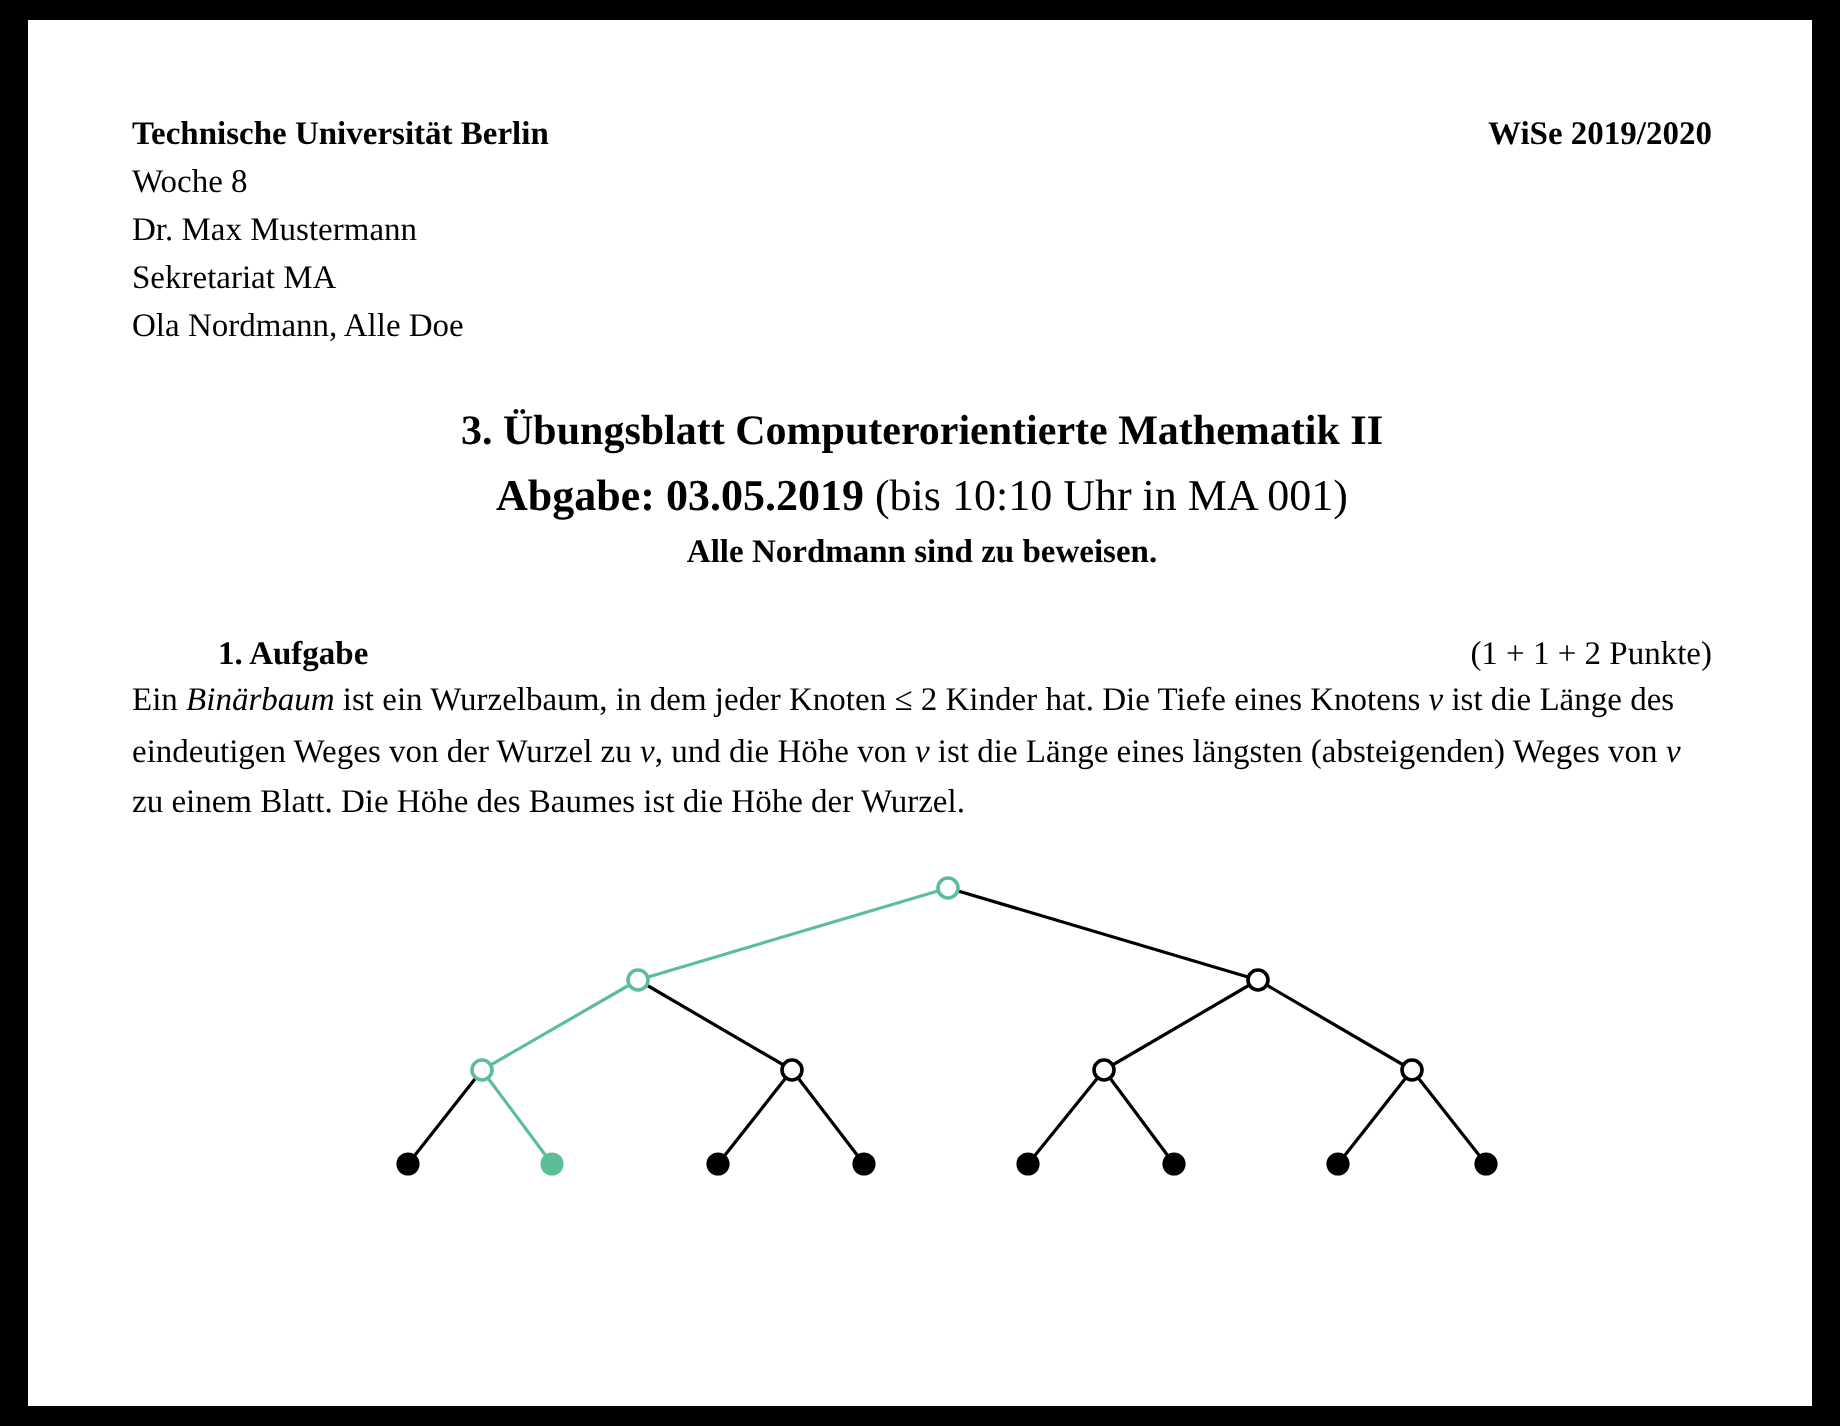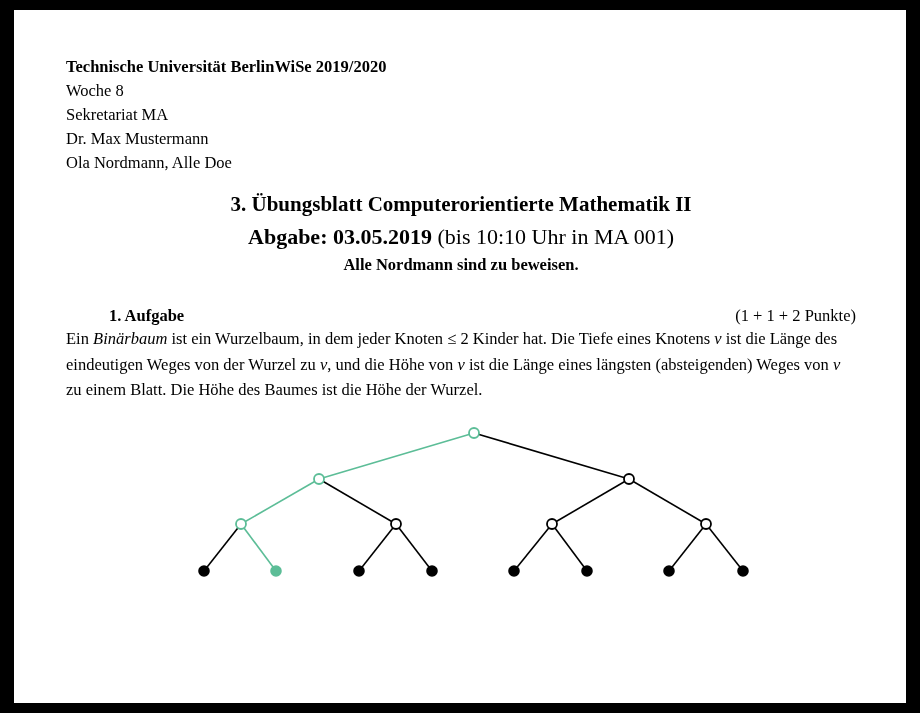--- a/index.html
+++ b/index.html
@@ -22,34 +22,34 @@
   }
   .inner {
     position: absolute;
     left: 52px;
     top: 45px;
     width: 790px;
   }
   
   .hdr-row {
     display: flex;
-    justify-content: flex-start;
+    justify-content: space-between;
     align-items: baseline;
     font-size: 16.5px;
     line-height: 24px;
   }
   .hdr-left-b { font-weight: bold; }
   .hdr-right-b { font-weight: bold; }
   .hdr-line {
     font-size: 16.5px;
     line-height: 24px;
   }
   
   .title-block {
-    margin-top: 15px;
+    margin-top: 26px;
     text-align: center;
   }
   .doc-title {
     font-size: 21px;
     font-weight: bold;
     line-height: 28px;
   }
   .subtitle {
     font-size: 22px;
     line-height: 26px;
@@ -96,22 +96,22 @@
   <div class="inner">
 
     <div>
       <div class="hdr-row">
         <div class="hdr-left-b">Technische Universität Berlin</div>
         <div class="hdr-right-b">WiSe 2019/2020</div>
       </div>
       <div class="hdr-row">
         <div class="hdr-right">Woche 8</div>
       </div>
+      <div class="hdr-line">Dr. Max Mustermann</div>
       <div class="hdr-line">Sekretariat MA</div>
-      <div class="hdr-line">Dr. Max Mustermann</div>
       <div class="hdr-line">Ola Nordmann, Alle Doe</div>
     </div>
 
     <div class="title-block">
       <div class="doc-title">3. Übungsblatt Computerorientierte Mathematik II</div>
       <div class="subtitle"><b>Abgabe: 03.05.2019</b><span class="light"> (bis 10:10 Uhr in MA 001)</span></div>
       <div class="notice">Alle Nordmann sind zu beweisen.</div>
     </div>
 
     <div class="task-row">

